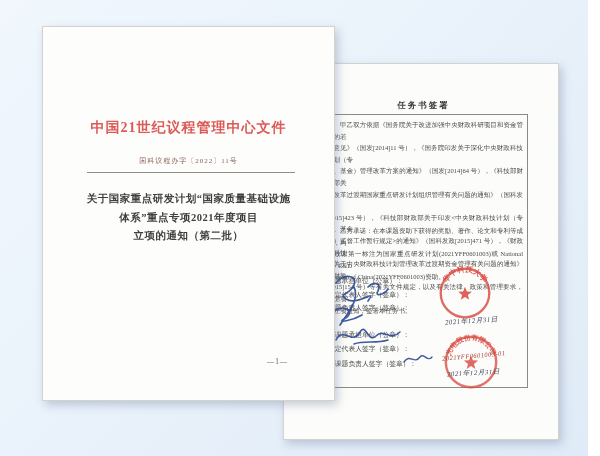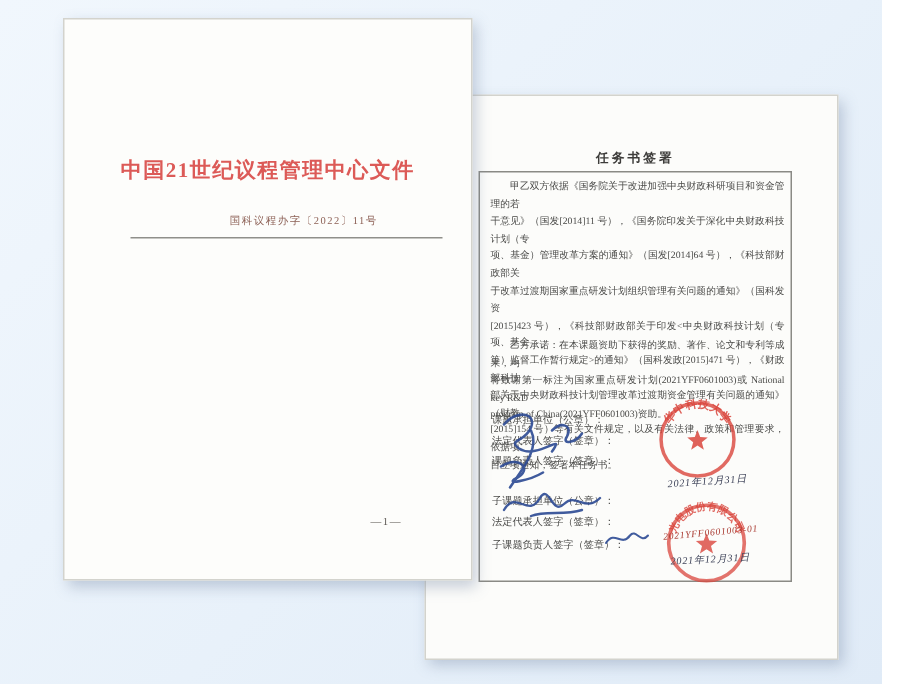--- a/index.html
+++ b/index.html
@@ -12,30 +12,30 @@
     background:linear-gradient(135deg,#f1f7fd 0%,#e8f1fa 55%,#e0ebf7 100%);
     overflow:hidden;
     font-family:Liberation Serif, serif;
   }
   .page{
     position:absolute;background:#fdfdfb;
     border:1px solid #d3d3cd;
     box-shadow:3px 4px 9px rgba(110,130,160,0.38);
   }
   .page-right{left:283px;top:63px;width:274px;height:375px;z-index:1;background:#fcfcfa;}
-  .page-left{left:42px;top:12px;width:271px;height:373px;z-index:2;}
+  .page-left{left:42px;top:26px;width:271px;height:373px;z-index:2;padding-left:20px;}
 
   
   .lp-org-title{
     position:absolute;left:0;top:92px;width:100%;text-align:center;
     font-size:14px;font-weight:bold;letter-spacing:1px;color:#dc5a57;
   }
   .lp-doc-number{
     position:absolute;left:0;top:129px;width:100%;text-align:center;
-    font-size:7px;letter-spacing:1px;color:#8d6156;margin-left:24px;
+    font-size:7px;letter-spacing:1px;color:#8d6156;
   }
   .lp-rule{position:absolute;left:44px;top:145px;width:208px;height:1px;background:#8f8f8a;}
   .lp-headline{
     position:absolute;left:0;top:163px;width:100%;text-align:center;
     font-size:10.5px;font-weight:bold;line-height:18.5px;color:#403f3e;
     white-space:pre-line;letter-spacing:0.5px;
   }
   .lp-body{
     position:absolute;left:29px;top:221px;width:214px;
     font-size:7.2px;line-height:14.2px;color:#5c5752;
@@ -160,16 +160,19 @@
       </svg>
     </div>
     <div class="hand red" style="left:158px;top:288px;transform:rotate(-5deg);">2021YFF0601003-01</div>
     <div class="hand" style="left:163px;top:304px;transform:rotate(-3deg);">2021年12月31日</div>
   </div>
 
   <div class="page page-left">
     <div class="lp-org-title">中国21世纪议程管理中心文件</div>
     <div class="lp-doc-number">国科议程办字〔2022〕11号</div>
     <div class="lp-rule"></div>
+    <div class="lp-headline">关于国家重点研发计划“国家质量基础设施
+体系”重点专项2021年度项目
+立项的通知（第二批）</div>
     <div class="lp-pagenum">—1—</div>
   </div>
 
 </div>
 
 </body></html>

